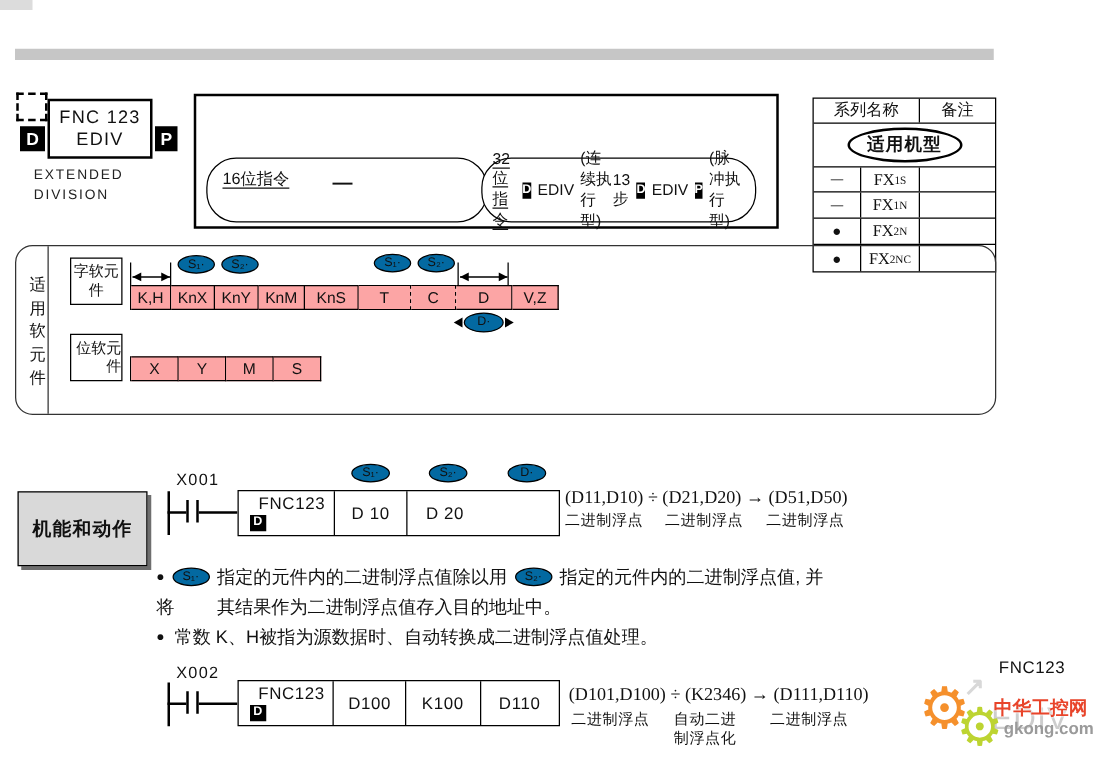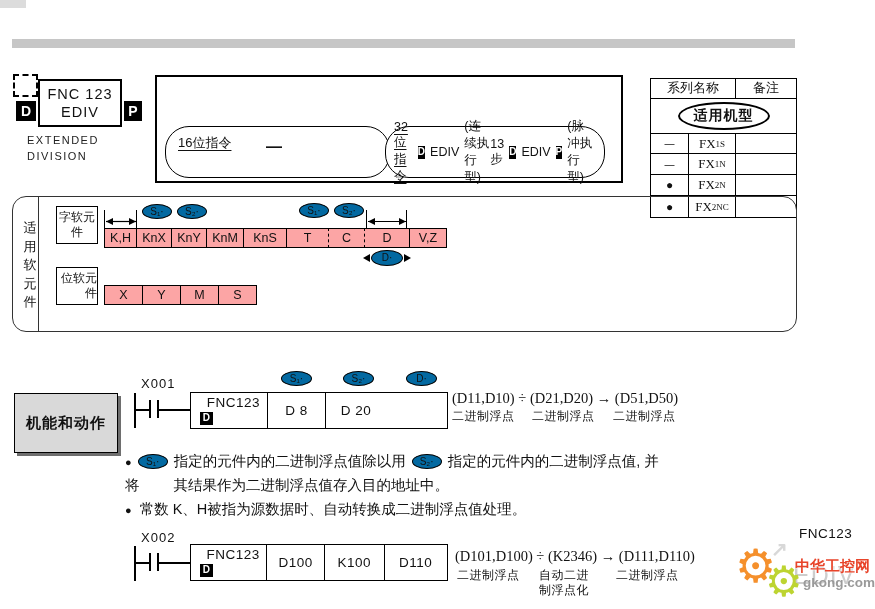--- a/index.html
+++ b/index.html
@@ -201,21 +201,21 @@
   <div class="wire" style="left:134px;top:409px;width:15px"></div>
   <div class="cbar" style="left:149px;top:400px;height:18px"></div>
   <div class="cbar" style="left:157px;top:400px;height:18px"></div>
   <div class="wire" style="left:159px;top:409px;width:31px"></div>
 
   <div class="lbox" style="left:190px;top:392px;width:258px;height:37px">
     <div class="lcell" style="width:77px;flex-direction:column;align-items:flex-start;justify-content:center;padding-left:9px;line-height:1.1">
       <span style="align-self:center">FNC123</span>
       <span class="badge" style="width:13px;height:13px;font-size:10px;margin-top:1px">D</span>
     </div>
-    <div class="lcell" style="width:58px">D 8</div>
+    <div class="lcell" style="width:58px">D 10</div>
     <div class="lcell" style="width:60px">D 20</div>
   </div>
 
   <div class="abs serif" style="left:452px;top:390px;font-size:14.5px;white-space:nowrap">(D11,D10) ÷ (D21,D20) → (D51,D50)</div>
   <div class="note" style="left:452px;top:408px">二进制浮点</div>
   <div class="note" style="left:532px;top:408px">二进制浮点</div>
   <div class="note" style="left:613px;top:408px">二进制浮点</div>
 
   <div class="abs" style="left:125px;top:452px;display:flex;align-items:center;gap:6px;font-size:14.5px;white-space:nowrap">
     <span style="font-size:11px">●</span>

